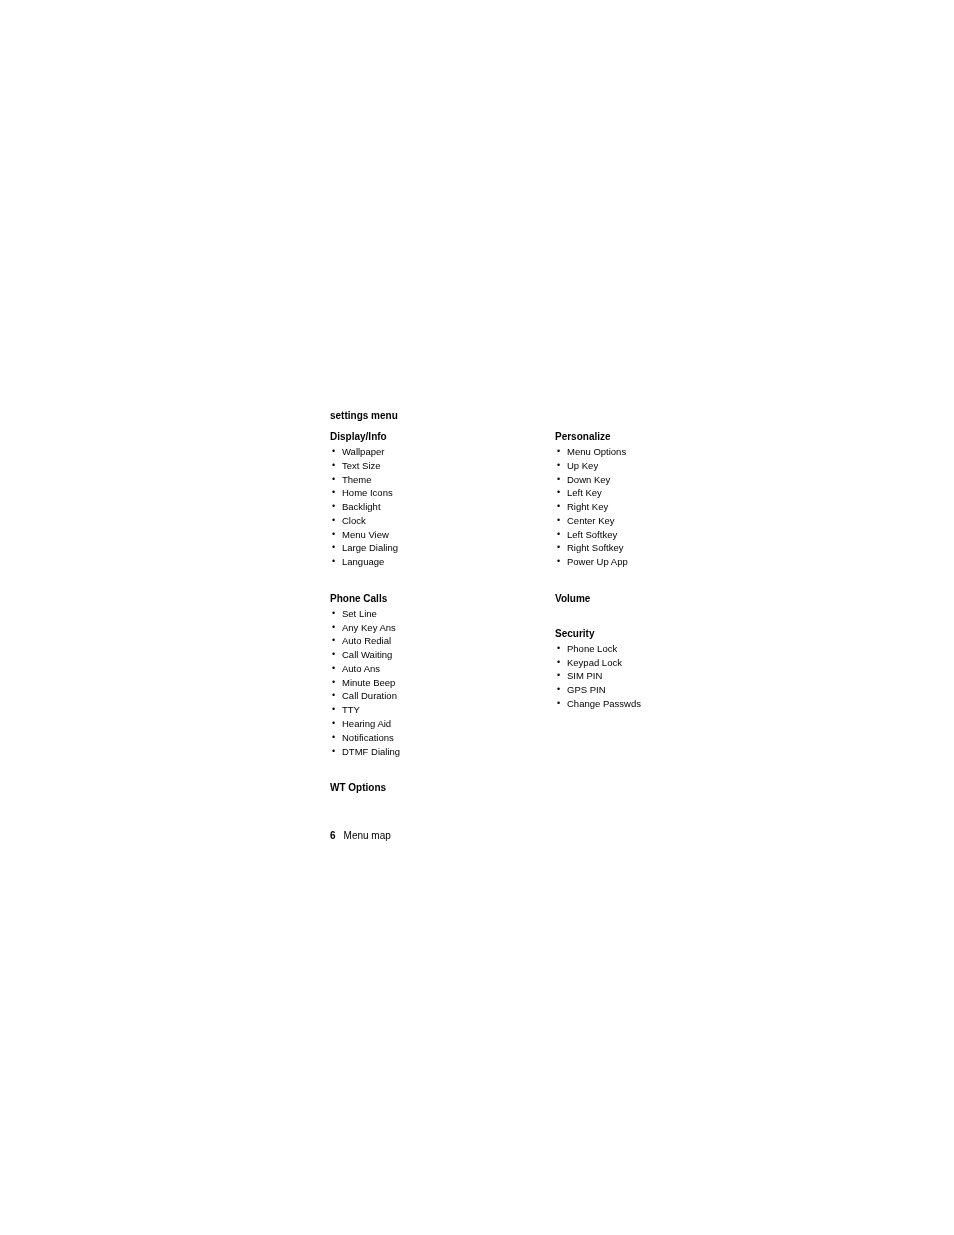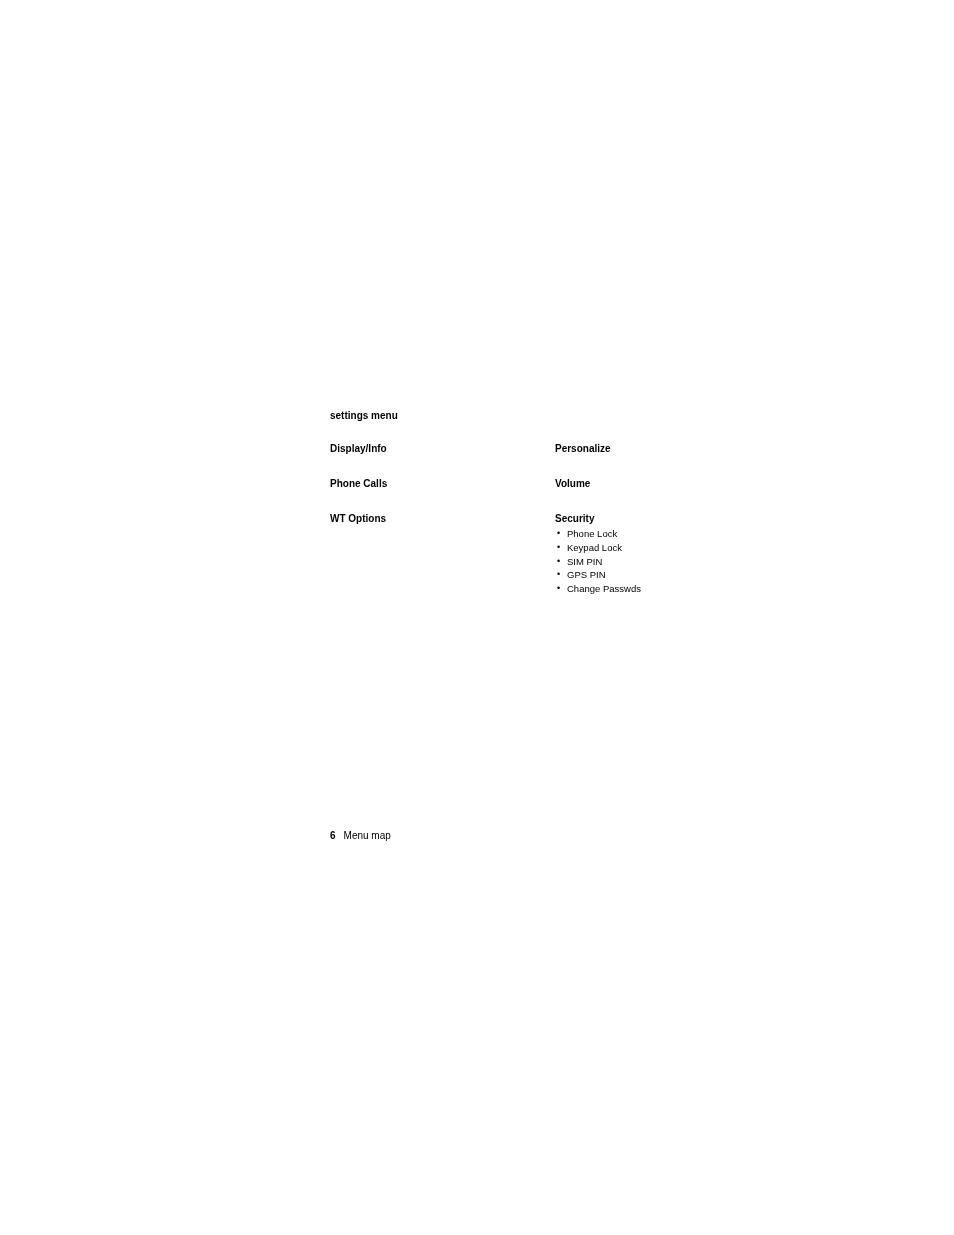--- a/index.html
+++ b/index.html
@@ -48,21 +48,21 @@
     }
 
     .section-title {
       font-size: 10px;
       font-weight: bold;
       margin-bottom: 3px;
       margin-top: 24px;
     }
 
     .section-title:first-child {
-      margin-top: 12px;
+      margin-top: 0;
     }
 
     ul {
       list-style: none;
       padding: 0;
       margin: 0;
     }
 
     ul li {
       font-size: 9.5px;
@@ -97,30 +97,65 @@
 
   <div class="content-area">
 
     <div class="settings-title">settings menu</div>
 
     <div class="columns">
 
       <div class="column">
 
         <div class="section-title">Display/Info</div>
+        <ul>
+          <li>Wallpaper</li>
+          <li>Text Size</li>
+          <li>Theme</li>
+          <li>Home Icons</li>
+          <li>Backlight</li>
+          <li>Clock</li>
+          <li>Menu View</li>
+          <li>Large Dialing</li>
+          <li>Language</li>
+        </ul>
 
         <div class="section-title">Phone Calls</div>
+        <ul>
+          <li>Set Line</li>
+          <li>Any Key Ans</li>
+          <li>Auto Redial</li>
+          <li>Call Waiting</li>
+          <li>Auto Ans</li>
+          <li>Minute Beep</li>
+          <li>Call Duration</li>
+          <li>TTY</li>
+          <li>Hearing Aid</li>
+          <li>Notifications</li>
+          <li>DTMF Dialing</li>
+        </ul>
 
         <div class="section-title">WT Options</div>
 
       </div>
 
       <div class="column">
 
         <div class="section-title">Personalize</div>
+        <ul>
+          <li>Menu Options</li>
+          <li>Up Key</li>
+          <li>Down Key</li>
+          <li>Left Key</li>
+          <li>Right Key</li>
+          <li>Center Key</li>
+          <li>Left Softkey</li>
+          <li>Right Softkey</li>
+          <li>Power Up App</li>
+        </ul>
 
         <div class="section-title">Volume</div>
 
         <div class="section-title">Security</div>
         <ul>
           <li>Phone Lock</li>
           <li>Keypad Lock</li>
           <li>SIM PIN</li>
           <li>GPS PIN</li>
           <li>Change Passwds</li>

